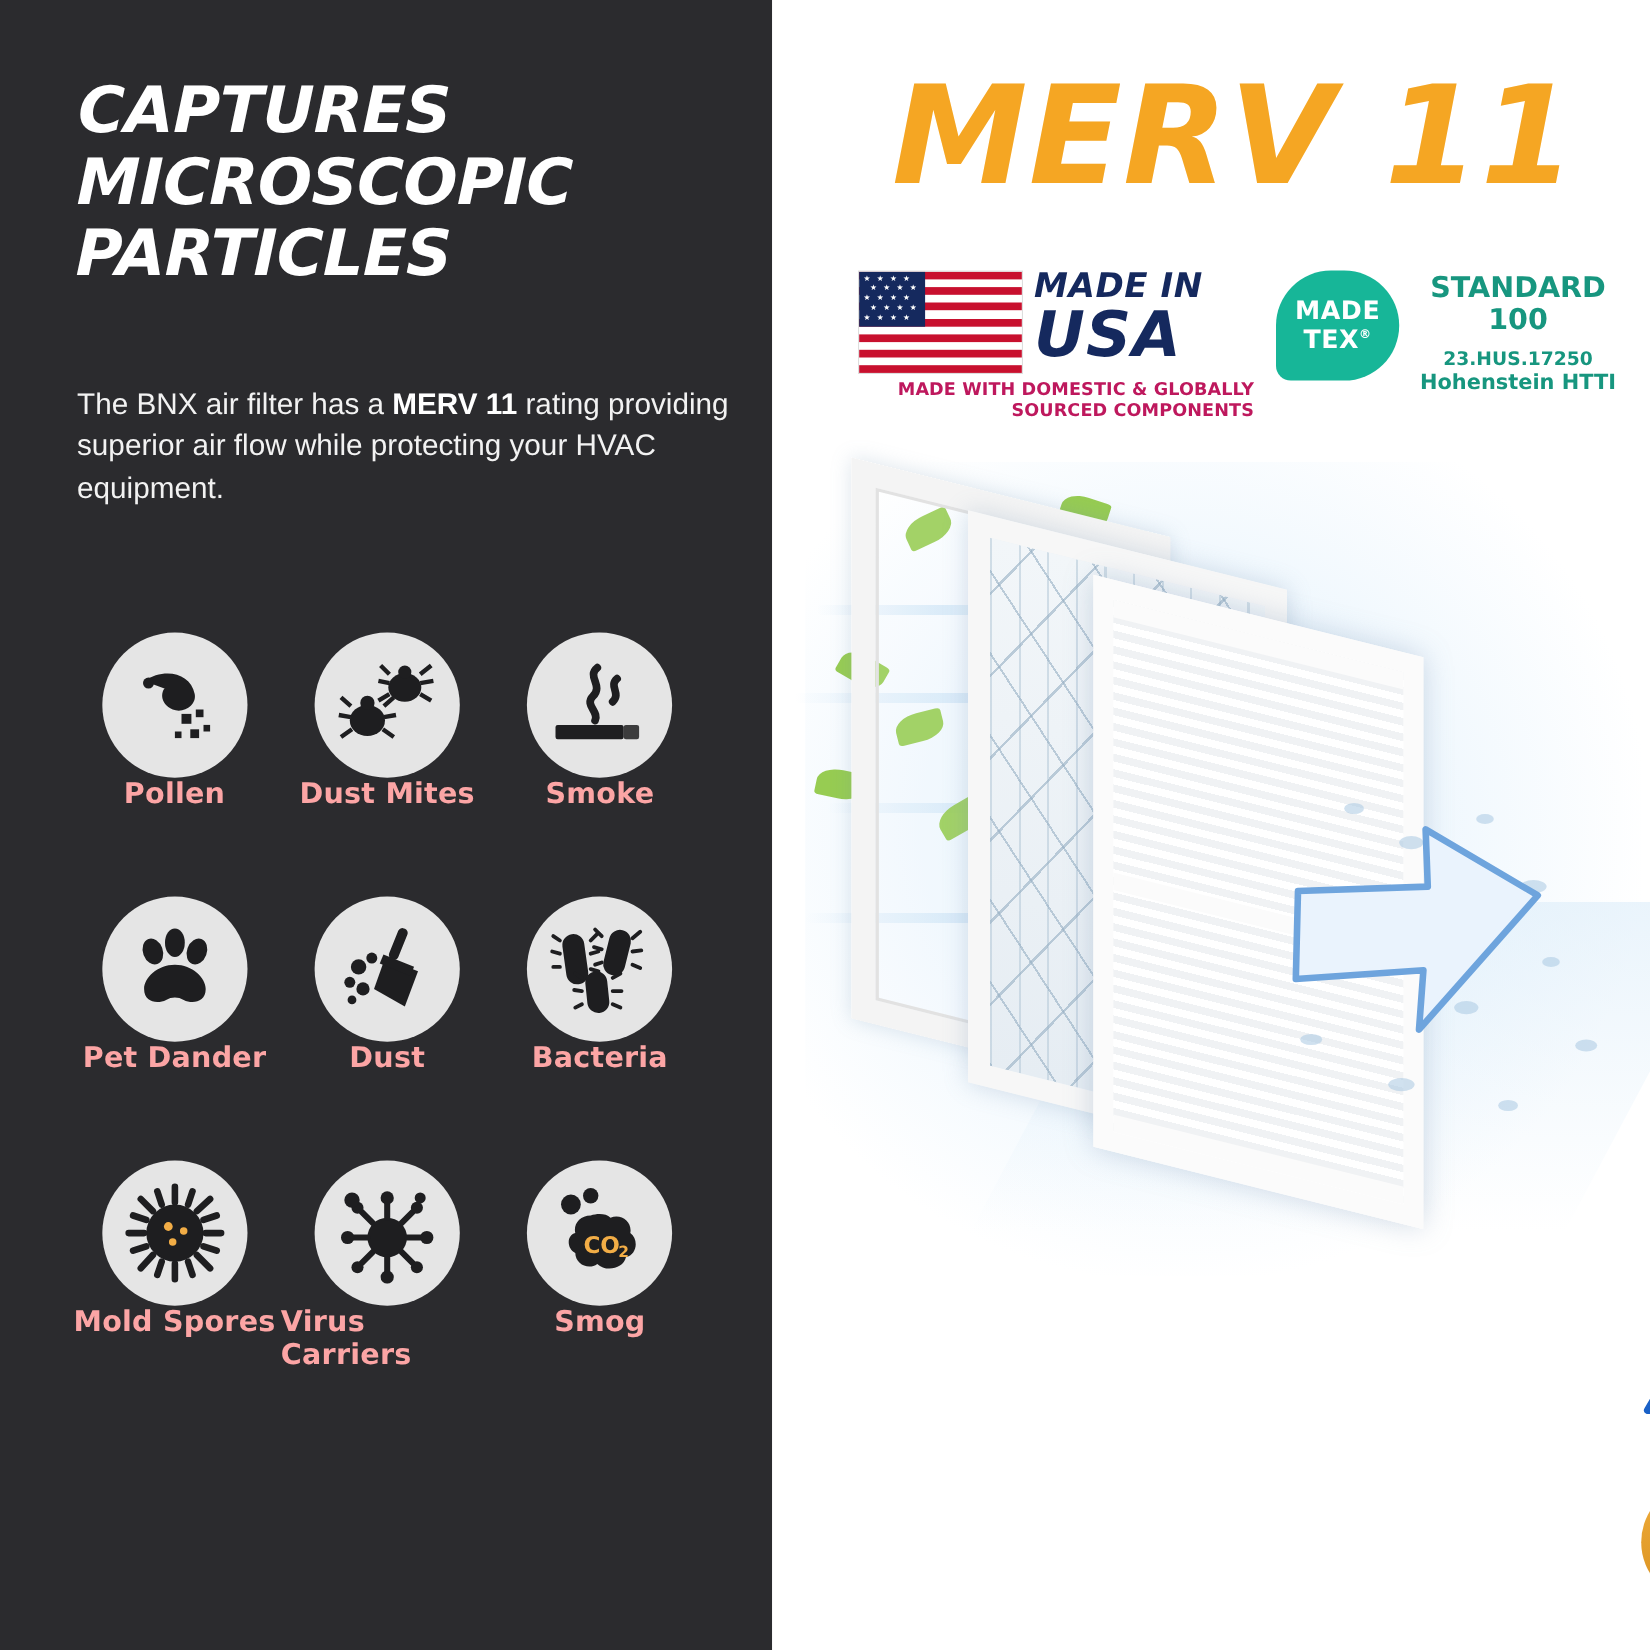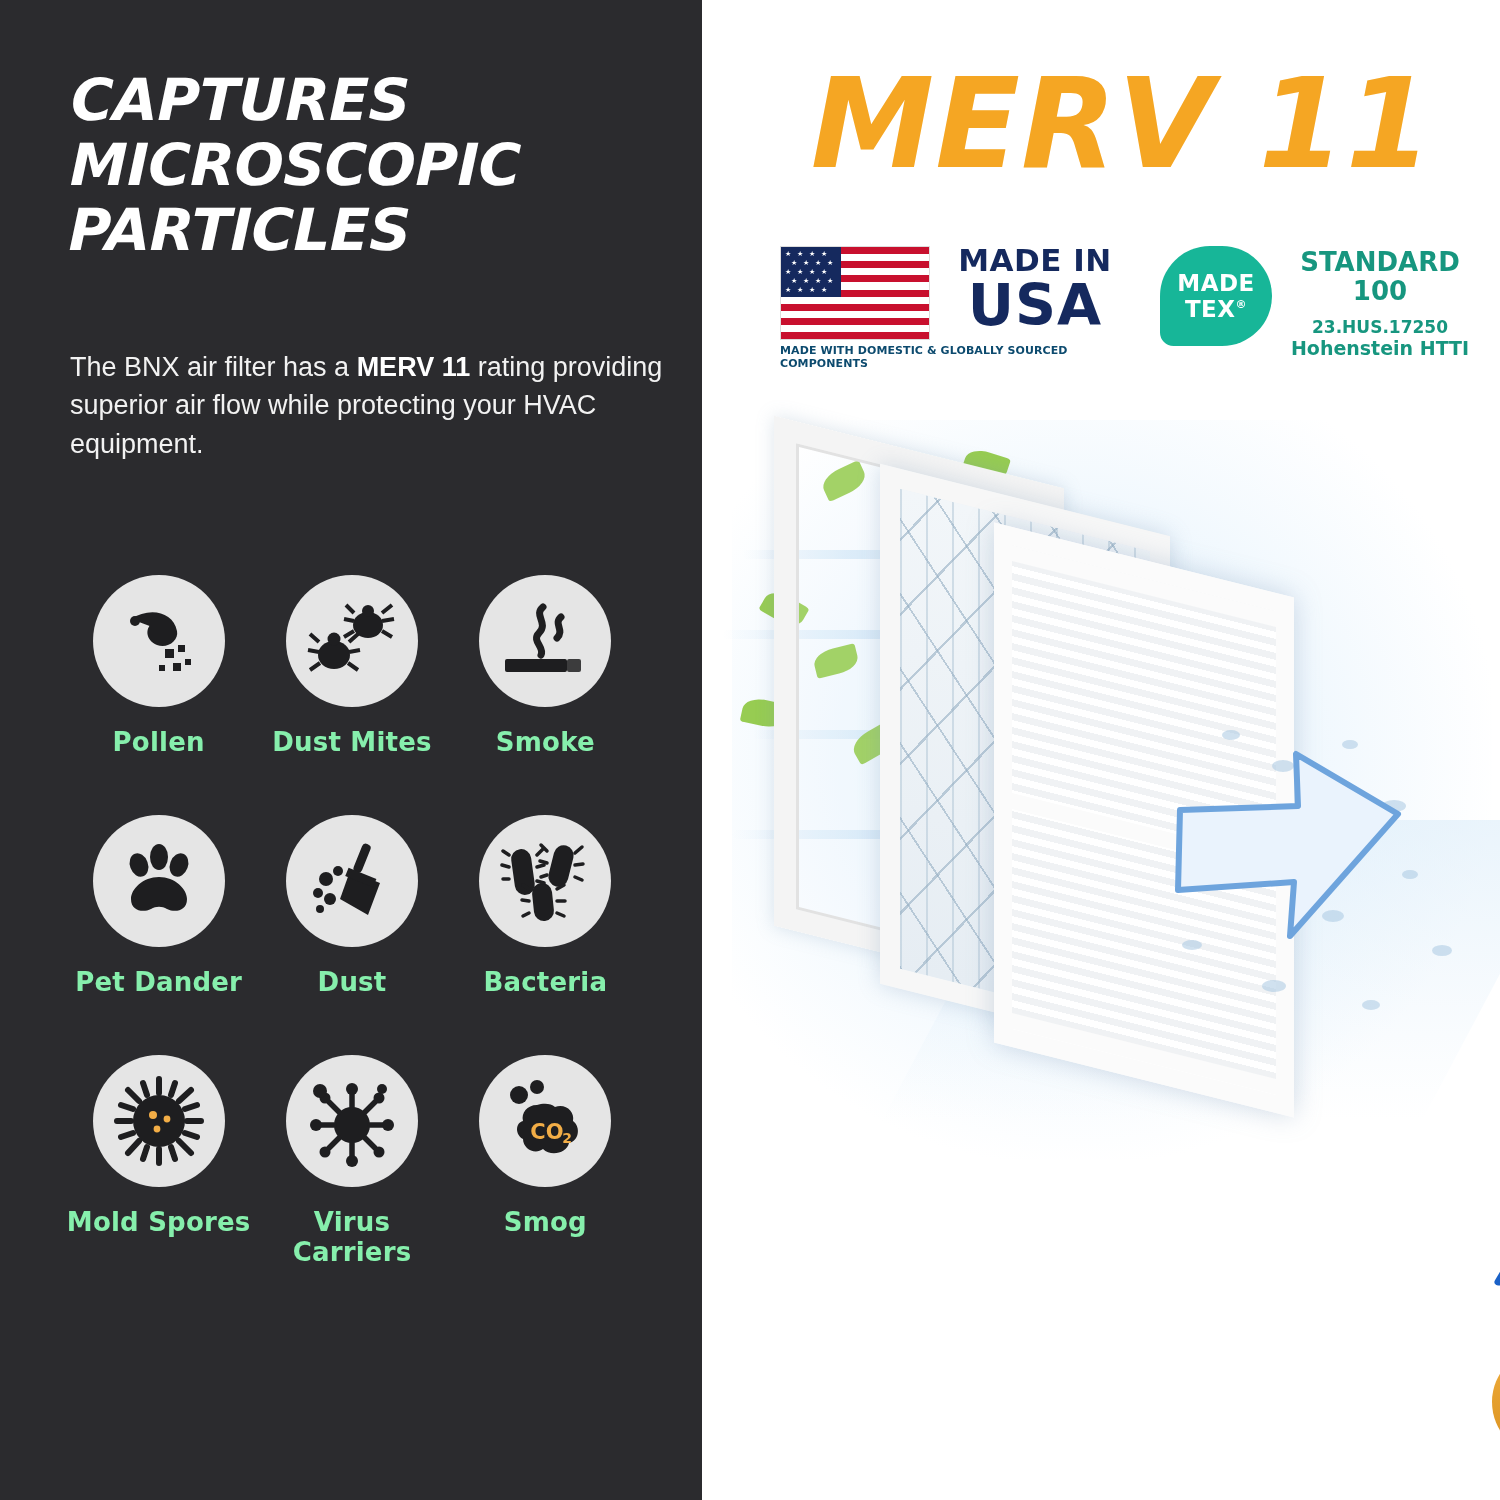--- a/index.html
+++ b/index.html
@@ -75,26 +75,25 @@
     width: 132px; height: 132px;
     border-radius: 50%;
     background: #e5e5e5;
     display: flex;
     align-items: center;
     justify-content: center;
     position: relative;
   }
   .icon-circle svg { display: block; }
   .icon-label {
-    margin-top: 20px;
-    color: #86efac;
+    color: #fca5a5;
     font-size: 26px;
     font-weight: bold;
     letter-spacing: 0.2px;
-    text-align: center;
+    text-align: left;
     font-family: "DejaVu Sans", sans-serif;
   }
 
   
   .right-panel {
     position: absolute;
     left: 702px; top: 0;
     width: 798px; height: 1500px;
     background: #ffffff;
   }
@@ -136,45 +135,45 @@
   }
   .flag .star {
     position: absolute;
     color: #fff;
     font-size: 7px;
     line-height: 7px;
   }
   .madein {
     position: absolute;
     left: 160px; top: 4px;
-    text-align: center;
     width: 190px;
+    font-style: italic;
   }
   .madein .m1 {
     color: #15295e;
     font-size: 31px;
     font-weight: bold;
     letter-spacing: 0.5px;
     font-family: "DejaVu Sans", sans-serif;
   }
   .madein .m2 {
     color: #15295e;
     font-size: 57px;
     font-weight: bold;
     line-height: 0.95;
     letter-spacing: 1px;
     font-family: "DejaVu Sans", sans-serif;
   }
   .madein-sub {
     position: absolute;
     left: 0px; top: 106px;
     width: 360px;
-    text-align: left;
-    color: #0c4a6e;
-    font-size: 11px;
+    text-align: right;
+    color: #be185d;
+    font-size: 16px;
     font-weight: bold;
     letter-spacing: 0.1px;
     font-family: "DejaVu Sans", sans-serif;
   }
   .oeko {
     position: absolute;
     left: 380px; top: 8px;
     width: 112px; height: 100px;
     background: #17b698;
     border-radius: 52px 52px 52px 14px;

